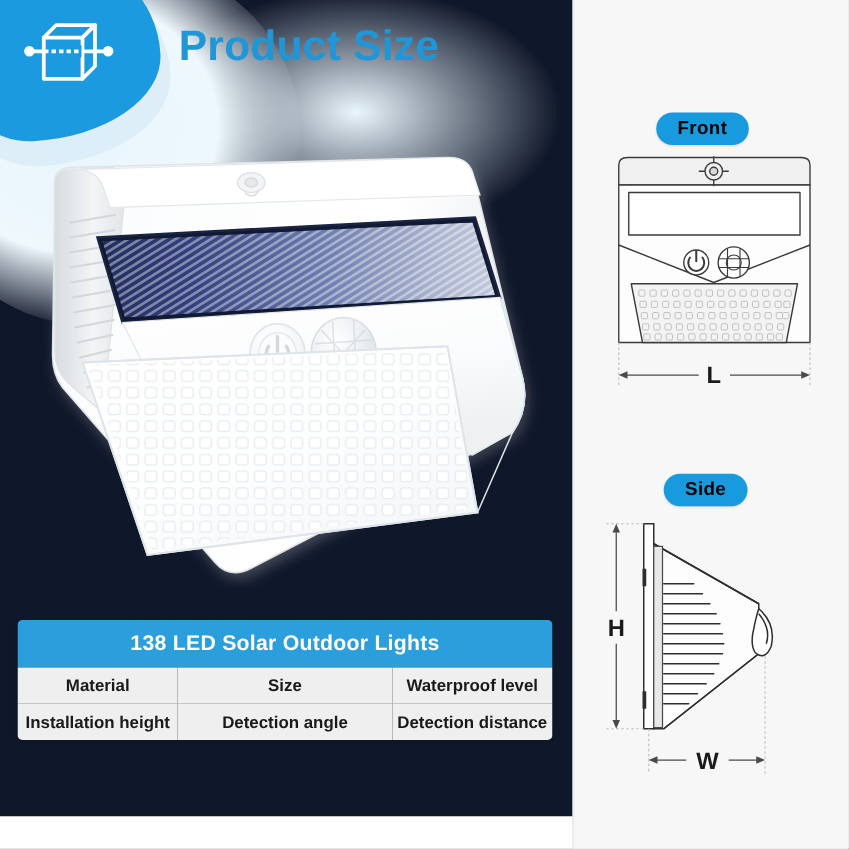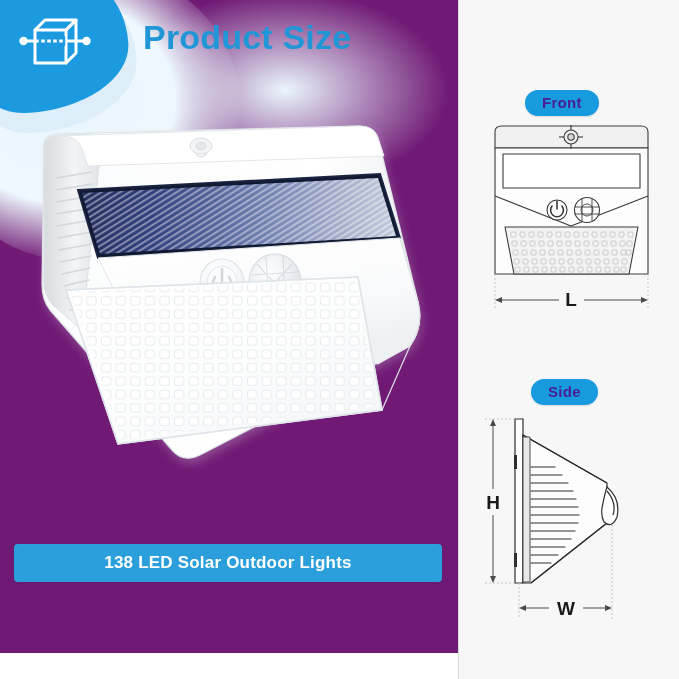--- a/index.html
+++ b/index.html
@@ -6,21 +6,21 @@
   body{
     width:679px;height:679px;
     background:#ffffff;
     font-family:"Liberation Sans", sans-serif;
     overflow:hidden;
     position:relative;
   }
   #root{position:absolute;inset:0;width:679px;height:679px;overflow:hidden;background:#fff;}
 
   
-  #left-panel{position:absolute;left:0;top:0;width:458px;height:653px;background:#701a75;overflow:hidden;}
+  #left-panel{position:absolute;left:0;top:0;width:458px;height:653px;background:#0f172a;overflow:hidden;}
   .bg-blob{
     position:absolute;left:-60px;top:-30px;width:300px;height:290px;
     background:radial-gradient(ellipse at 40% 45%, #e8f5fd 0%, #eef8fd 45%, rgba(255,255,255,0) 72%);
     border-radius:50% 48% 55% 45%;
     pointer-events:none;
   }
   .bg-blob2{
     position:absolute;left:120px;top:-10px;width:330px;height:200px;
     background:radial-gradient(ellipse at 50% 50%, #eaf6fd 0%, rgba(255,255,255,0) 70%);
     border-radius:50%;pointer-events:none;
@@ -48,21 +48,21 @@
   }
 
   
   #product-wrap{position:absolute;left:26px;top:120px;width:420px;height:350px;}
 
   
   #spec-table{
     position:absolute;left:14px;top:496px;width:428px;
     border-collapse:collapse;
     box-shadow:0 1px 3px rgba(0,0,0,.10);
-    border-radius:4px;overflow:hidden;margin-top:48px;
+    border-radius:4px;overflow:hidden;
   }
   #spec-table .t-head th{
     background:#2b9fdc;color:#ffffff;
     font-size:17px;font-weight:bold;
     padding:9px 4px;text-align:center;letter-spacing:.2px;
   }
   #spec-table td{
     text-align:center;color:#1a1a1a;
     padding:7px 3px;font-size:13px;
   }
@@ -72,21 +72,21 @@
   #spec-table .col-b{width:40%;}
   #spec-table .col-c{width:30%;}
 
   
   #divider{position:absolute;left:458px;top:0;width:1px;height:679px;background:#dcdcdc;}
 
   
   #right-panel{position:absolute;left:459px;top:0;width:220px;height:679px;background:#f7f7f7;overflow:hidden;}
   .view-badge{
     position:absolute;
-    background:#189ade;color:#4c1d95;
+    background:#189ade;color:#000000;
     font-size:15px;font-weight:bold;
     padding:4px 17px 5px 17px;border-radius:13px;
     letter-spacing:.3px;
     box-shadow:0 1px 2px rgba(0,0,0,.12);
   }
   #front-badge{left:66px;top:90px;}
   #side-badge{left:72px;top:379px;}
   #front-dia{position:absolute;left:12px;top:122px;width:200px;height:200px;}
   #side-dia{position:absolute;left:12px;top:405px;width:200px;height:230px;}
 </style>
@@ -272,20 +272,30 @@
       </svg>
     </div>
 
     <table id="spec-table">
       <thead>
         <tr class="t-head">
           <th colspan="3">138 LED Solar Outdoor Lights</th>
         </tr>
       </thead>
       <tbody>
+        <tr class="label-row">
+          <td class="col-a">Material</td>
+          <td class="col-b">Size</td>
+          <td class="col-c">Waterproof level</td>
+        </tr>
+        <tr class="label-row">
+          <td class="col-a">Installation height</td>
+          <td class="col-b">Detection angle</td>
+          <td class="col-c">Detection distance</td>
+        </tr>
       </tbody>
     </table>
   </div>
 
   <div id="divider"></div>
 
   <div id="right-panel">
 
     <div id="front-badge" class="view-badge">Front</div>
 

